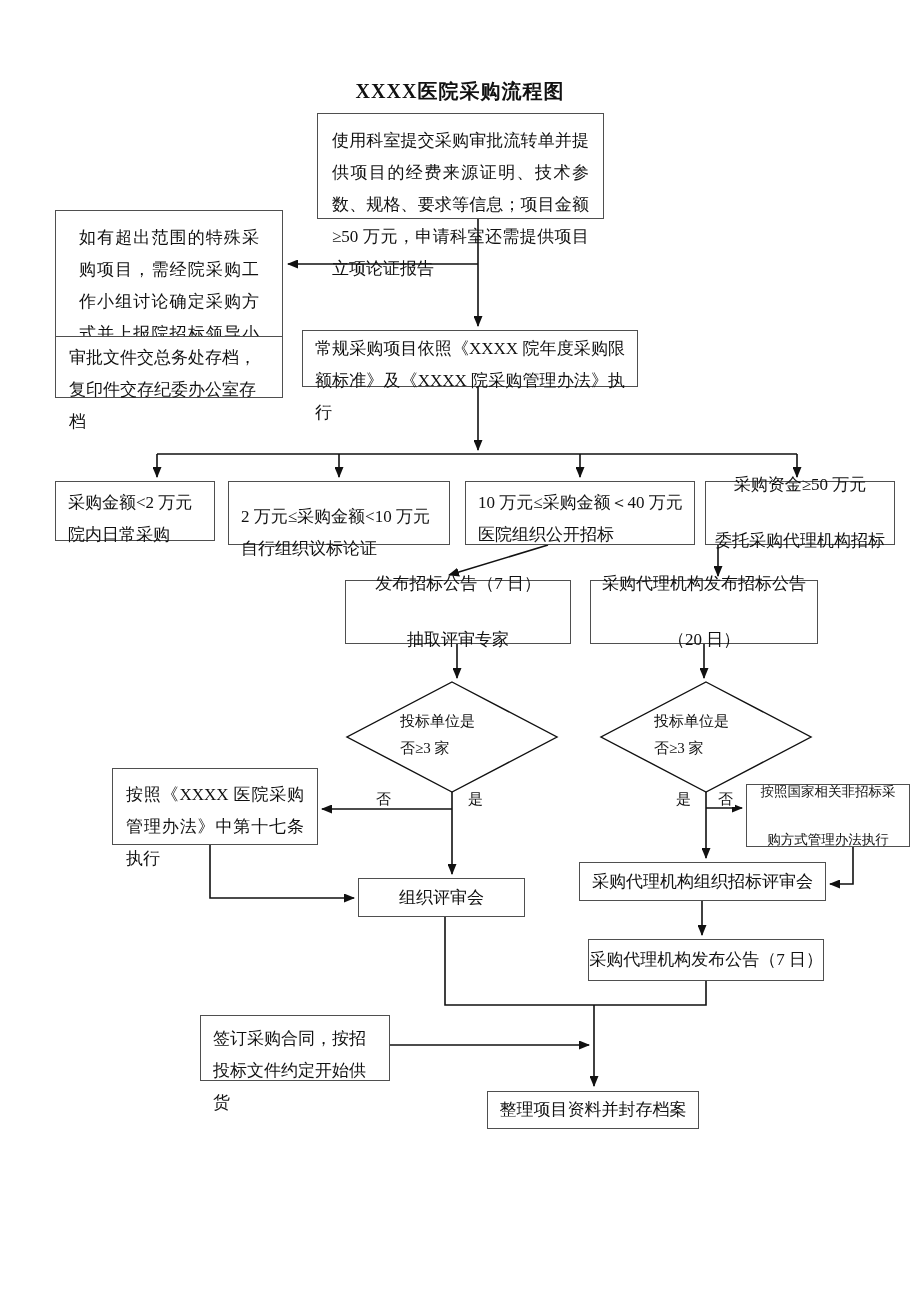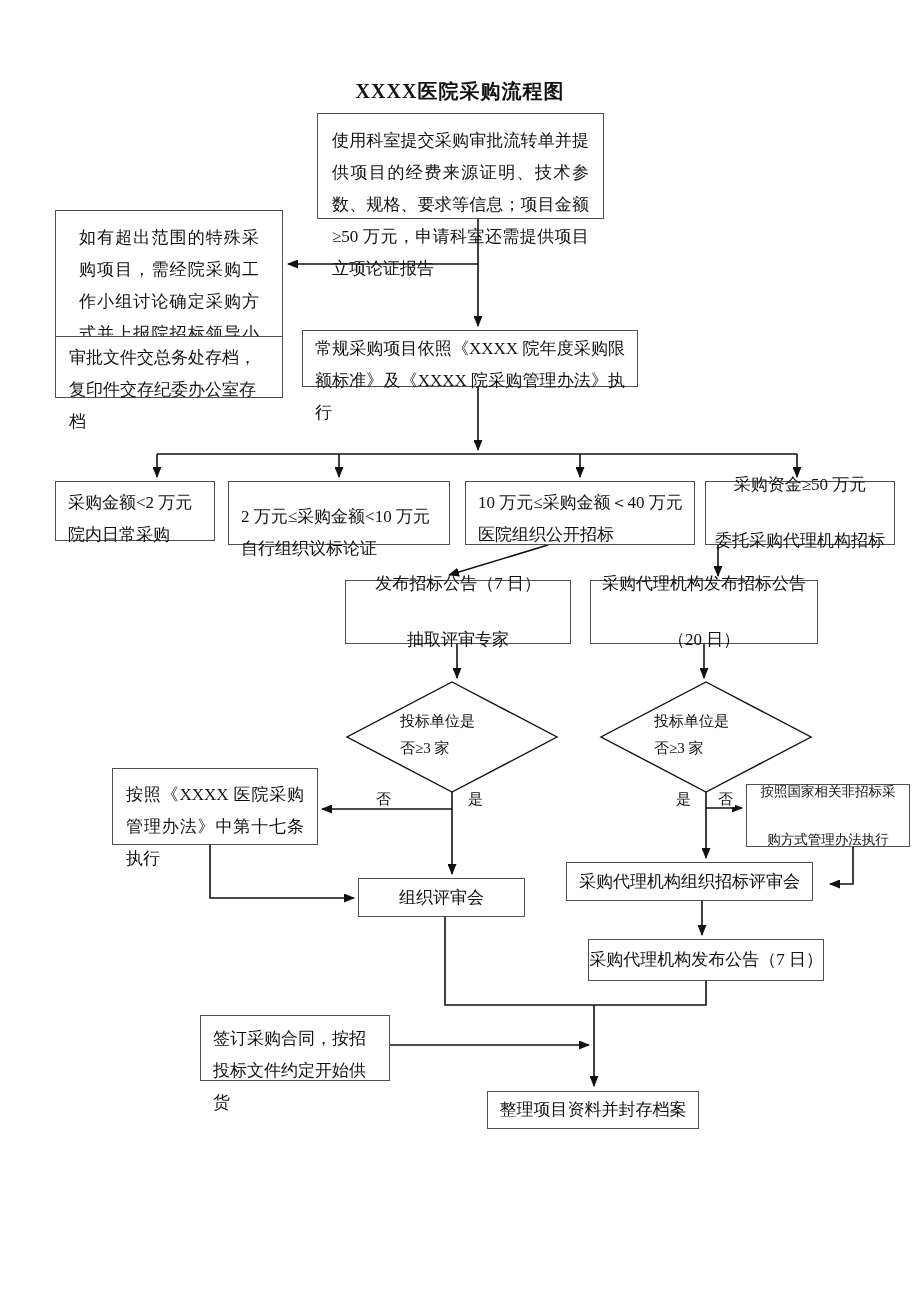--- a/index.html
+++ b/index.html
@@ -171,21 +171,21 @@
 
   <div class="box cen lines small" style="left:746px;top:784px;width:164px;height:63px;">
     <div>按照国家相关非招标采</div>
     <div>购方式管理办法执行</div>
   </div>
 
   <div class="box cen" style="left:358px;top:878px;width:167px;height:39px;">
     <div>组织评审会</div>
   </div>
 
-  <div class="box cen" style="left:566px;top:862px;width:247px;height:39px;">
+  <div class="box cen" style="left:579px;top:862px;width:247px;height:39px;">
     <div>采购代理机构组织招标评审会</div>
   </div>
 
   <div class="box cen" style="left:588px;top:939px;width:236px;height:42px;">
     <div>采购代理机构发布公告（7 日）</div>
   </div>
 
   <div class="box pad" style="left:200px;top:1015px;width:190px;height:66px;padding:7px 12px;">
     <div>签订采购合同，按招投标文件约定开始供货</div>
   </div>

